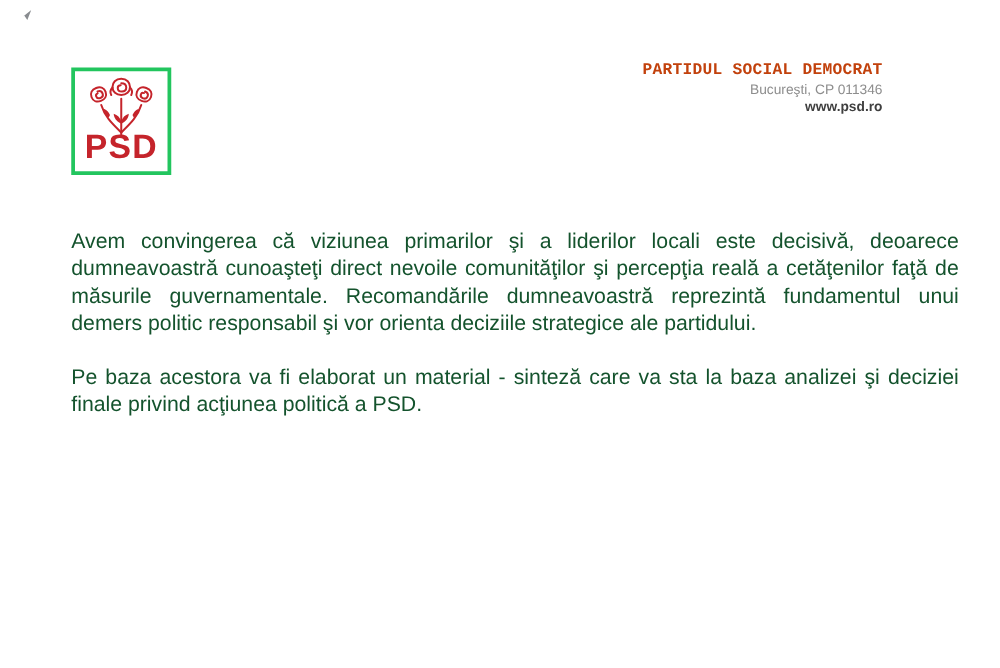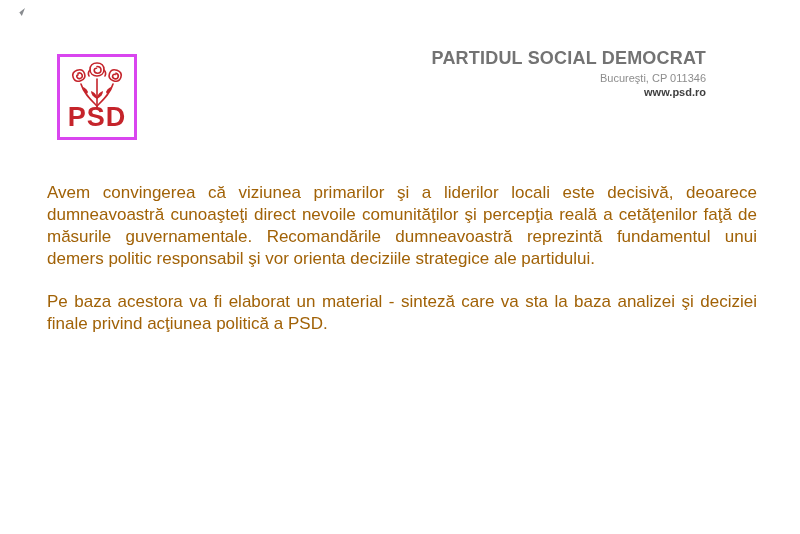--- a/index.html
+++ b/index.html
@@ -15,49 +15,49 @@
   .speck{
     position:absolute;left:18px;top:8px;width:7px;height:8px;
     background:#6b6f74;
     clip-path:polygon(100% 0, 55% 100%, 20% 55%, 0 70%);
     opacity:.8;
   }
   
   .logo{
     position:absolute;left:57px;top:54px;
     width:80px;height:86px;
-    border:3px solid #d946ef;
+    border:3px solid #22c55e;
     box-sizing:border-box;
     display:flex;flex-direction:column;align-items:center;justify-content:flex-end;
     background:#fff;
   }
   .logo svg{position:absolute;top:4px;left:50%;transform:translateX(-50%);}
   .logo-text{
     font-weight:700;font-size:27px;line-height:1;
     color:#c5242b;letter-spacing:1px;margin-bottom:6px;
     font-family:"Liberation Sans", sans-serif;
   }
   
   .letterhead{
     position:absolute;right:94px;top:48px;width:320px;
     text-align:right;
   }
   .lh-title{
-    font-size:18px;font-weight:700;color:#737373;
-    letter-spacing:.2px;margin-bottom:3px;
+    font-size:13px;font-weight:700;color:#c2410c;
+    letter-spacing:.2px;margin-bottom:3px;font-family:Liberation Mono, monospace;
   }
   .lh-line{
     font-size:11px;line-height:13.5px;color:#8d8d8d;
   }
   .bold-dark{font-weight:700;color:#3f3f3f;}
   .lh-line .gap{margin-right:3px;}
   
   .body-text{
-    position:absolute;left:47px;top:182px;width:710px;
-    font-size:17px;line-height:22px;color:#a16207;
+    position:absolute;left:57px;top:182px;width:710px;
+    font-size:17px;line-height:22px;color:#14532d;
     text-align:justify;
   }
   .body-text p{margin:0 0 21px 0;}
   .body-text p:last-child{margin-bottom:0;}
 </style>
 </head>
 <body>
 
 <div class="page">
 

